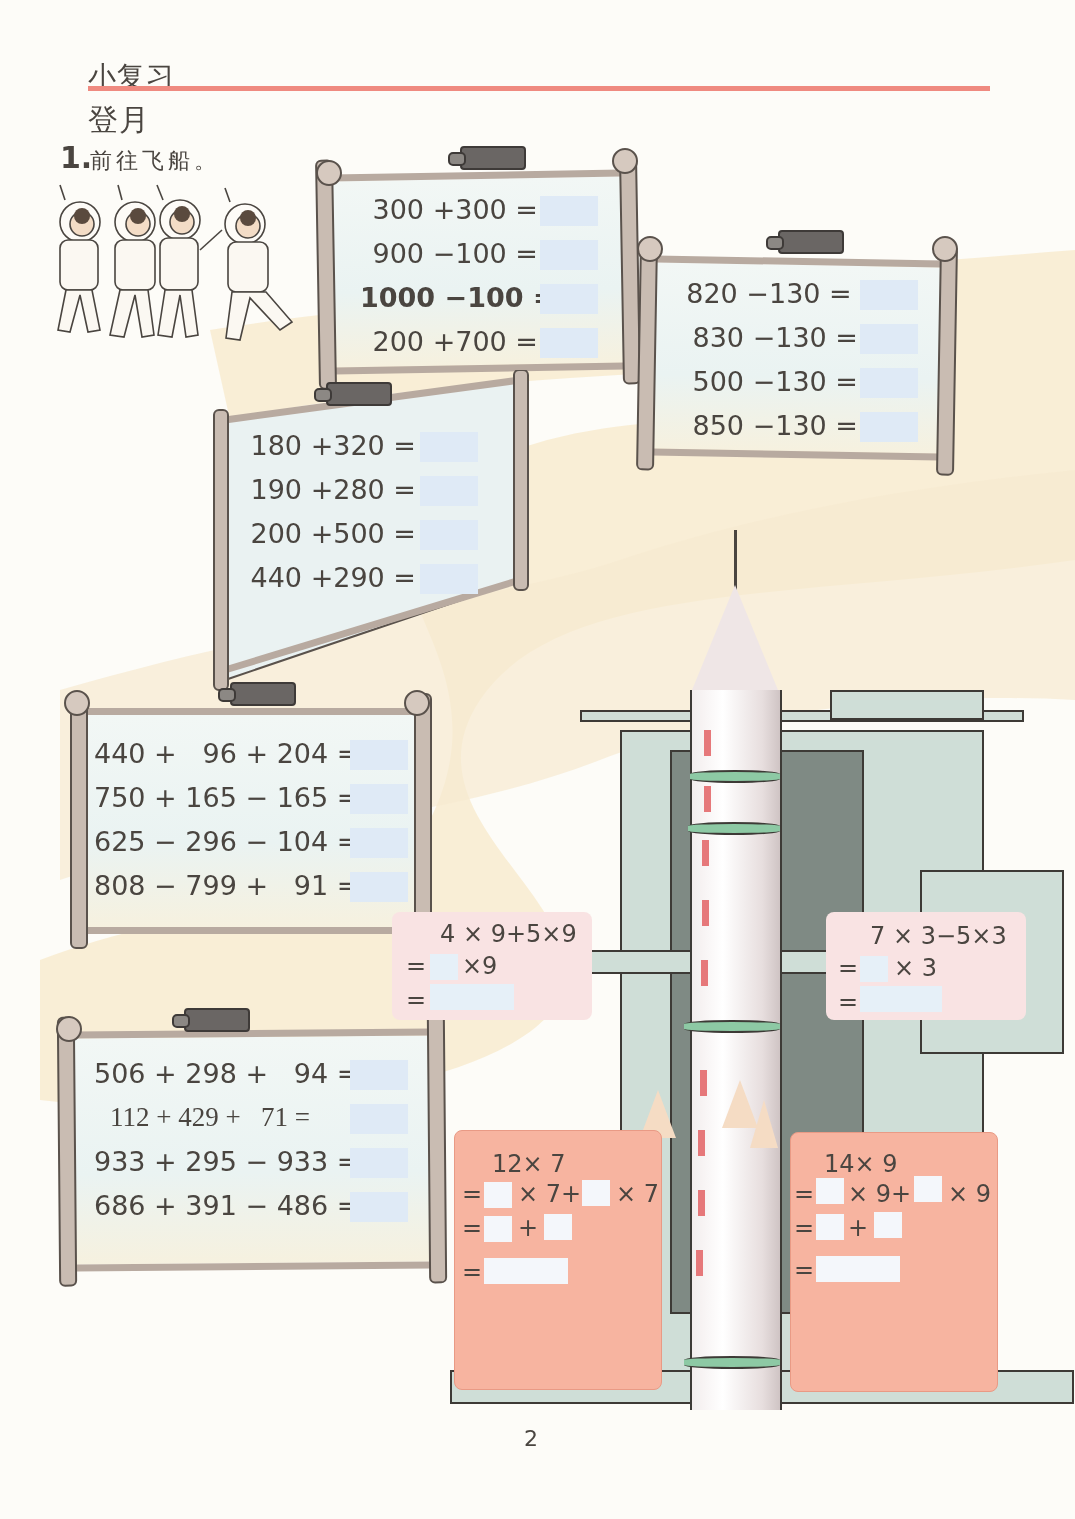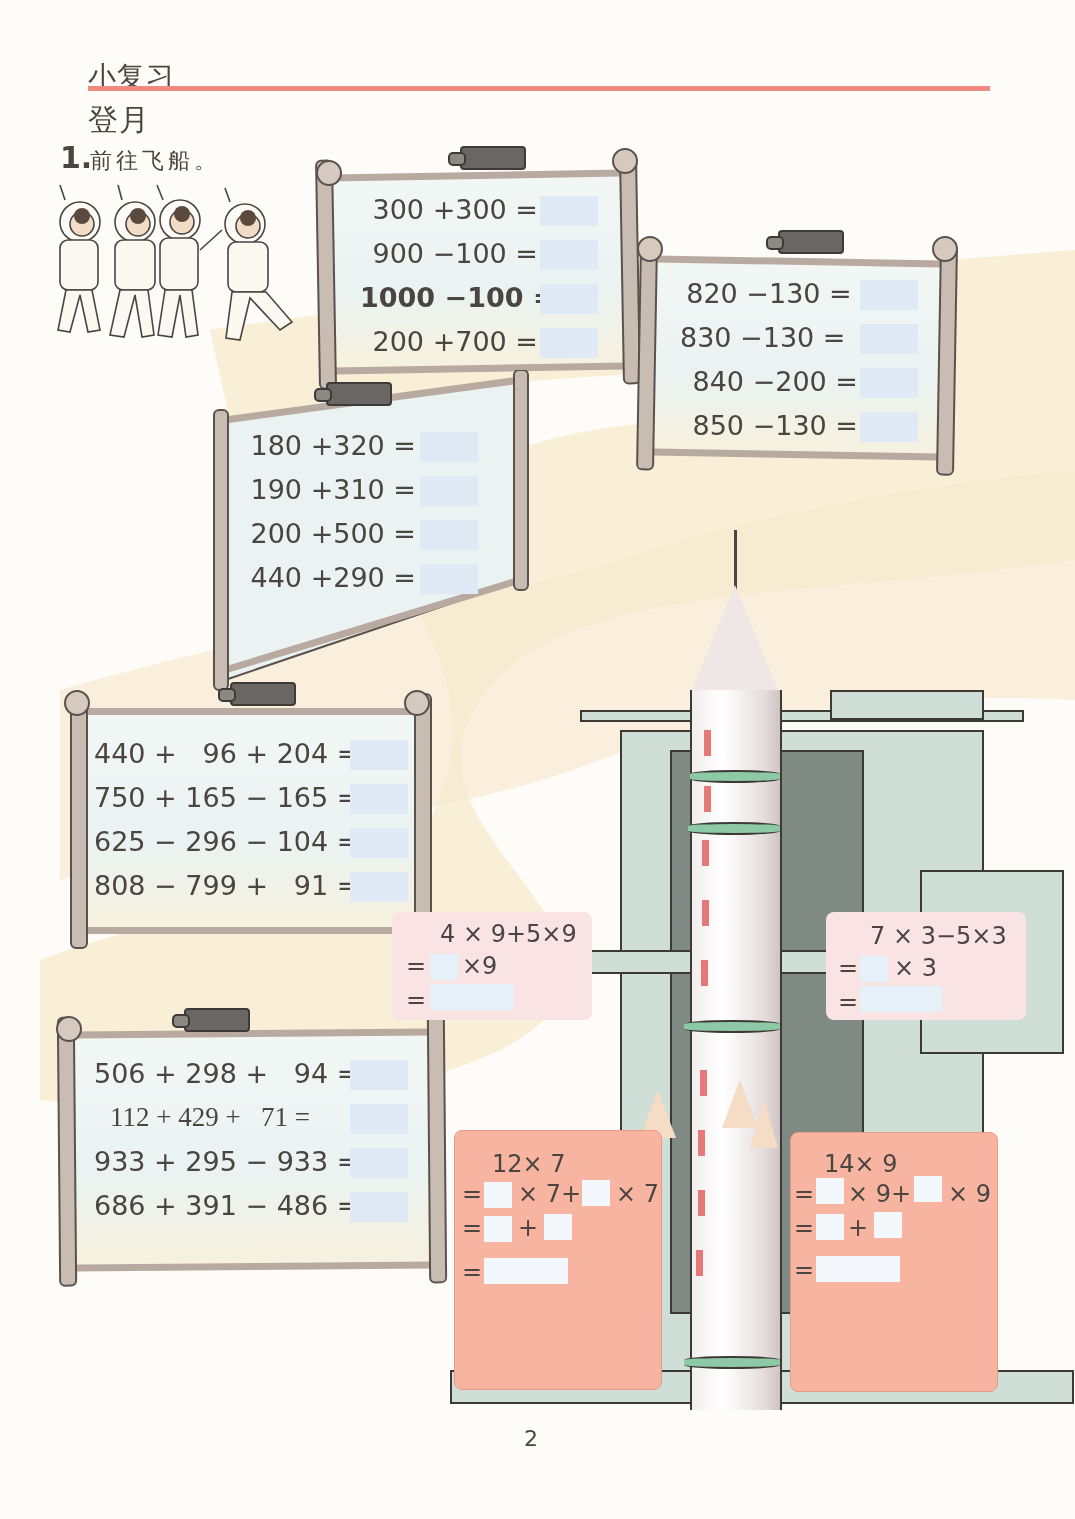--- a/index.html
+++ b/index.html
@@ -138,39 +138,39 @@
 <div class="ans" style="left:540px;top:284px;width:58px;height:30px;"></div>
 <div class="eq-row" style="left:360px;top:326px;width:178px;text-align:right;">200 +700 =</div>
 <div class="ans" style="left:540px;top:328px;width:58px;height:30px;"></div>
 
 <div class="board" style="left:654px;top:258px;width:286px;height:200px;transform:rotate(1deg);"></div>
 <div class="post-cap" style="left:637px;top:236px;"></div>
 <div class="post-cap" style="left:932px;top:236px;"></div>
 <div class="camera" style="left:778px;top:230px;"></div>
 <div class="eq-row" style="left:680px;top:278px;width:178px;text-align:center;">820 −130 =</div>
 <div class="ans" style="left:860px;top:280px;width:58px;height:30px;"></div>
-<div class="eq-row" style="left:680px;top:322px;width:178px;">830 −130 =</div>
+<div class="eq-row" style="left:680px;top:322px;width:178px;text-align:right;">830 −130 =</div>
 <div class="ans" style="left:860px;top:324px;width:58px;height:30px;"></div>
-<div class="eq-row" style="left:680px;top:366px;width:178px;text-align:right;">840 −200 =</div>
+<div class="eq-row" style="left:680px;top:366px;width:178px;text-align:right;">500 −130 =</div>
 <div class="ans" style="left:860px;top:368px;width:58px;height:30px;"></div>
 <div class="eq-row" style="left:680px;top:410px;width:178px;text-align:right;">850 −130 =</div>
 <div class="ans" style="left:860px;top:412px;width:58px;height:30px;"></div>
 
 <svg class="abs" style="left:200px;top:370px;" width="340" height="330">
   <polygon points="25,50 320,10 320,210 25,310" fill="#eaf2f2" stroke="#5a524c" stroke-width="2"></polygon>
   <line x1="25" y1="50" x2="320" y2="10" stroke="#b8aaa0" stroke-width="7"></line>
   <line x1="25" y1="300" x2="320" y2="210" stroke="#b8aaa0" stroke-width="7"></line>
   <rect x="14" y="40" width="14" height="280" fill="#c9bcb2" stroke="#5a524c" stroke-width="2" rx="5"></rect>
   <rect x="314" y="0" width="14" height="220" fill="#c9bcb2" stroke="#5a524c" stroke-width="2" rx="5"></rect>
 </svg>
 <div class="camera" style="left:326px;top:382px;"></div>
 <div class="camera" style="left:230px;top:682px;"></div>
 <div class="eq-row" style="left:240px;top:430px;width:176px;text-align:right;">180 +320 =</div>
 <div class="ans" style="left:420px;top:432px;width:58px;height:30px;"></div>
-<div class="eq-row" style="left:240px;top:474px;width:176px;text-align:right;">190 +310 =</div>
+<div class="eq-row" style="left:240px;top:474px;width:176px;text-align:right;">190 +280 =</div>
 <div class="ans" style="left:420px;top:476px;width:58px;height:30px;"></div>
 <div class="eq-row" style="left:240px;top:518px;width:176px;text-align:right;">200 +500 =</div>
 <div class="ans" style="left:420px;top:520px;width:58px;height:30px;"></div>
 <div class="eq-row" style="left:240px;top:562px;width:176px;text-align:right;">440 +290 =</div>
 <div class="ans" style="left:420px;top:564px;width:58px;height:30px;"></div>
 
 <div class="abs" style="left:560px;top:690px;width:500px;height:740px;">
   <div class="tower" style="left:20px;top:20px;width:440px;height:8px;"></div>
   <div class="tower" style="left:270px;top:0px;width:150px;height:26px;"></div>
   <div class="tower" style="left:60px;top:40px;width:360px;height:650px;"></div>

